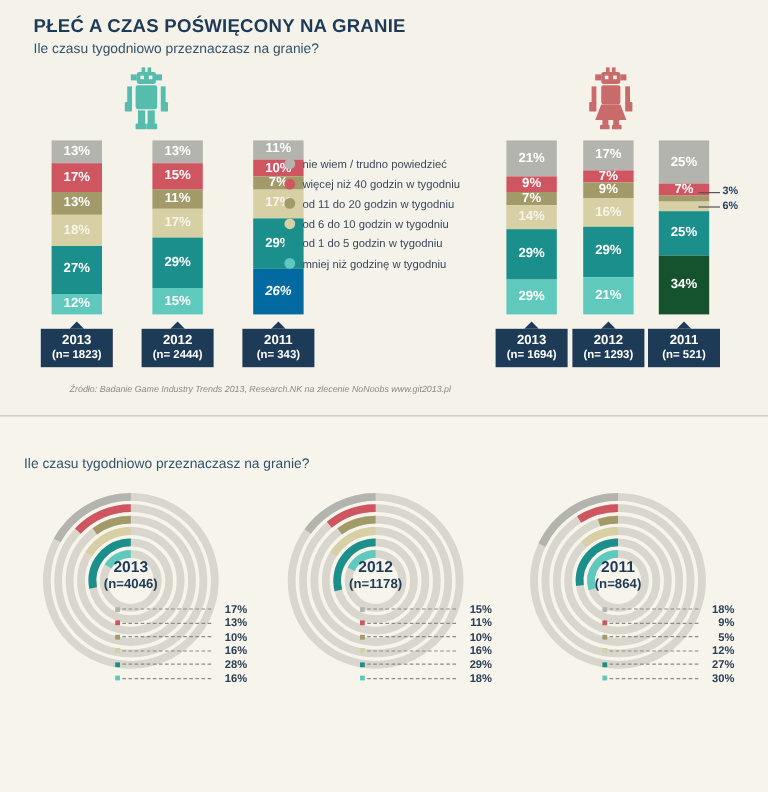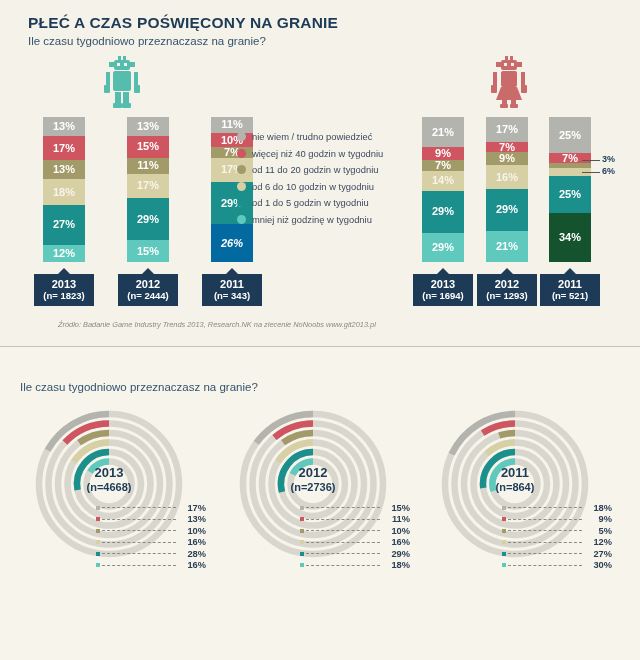--- a/index.html
+++ b/index.html
@@ -270,21 +270,21 @@
           <circle cx="95" cy="78" r="51" fill="none" stroke="#d9d6cd" stroke-width="6.5"></circle>
           <path d="M 95 27 A 51 51 0 0 0 65.02295213308388 36.74013328687768" fill="none" stroke="#a39a69" stroke-width="6.5" stroke-linecap="butt"></path>
           <circle cx="95" cy="78" r="41.5" fill="none" stroke="#d9d6cd" stroke-width="6.5"></circle>
           <path d="M 95 36.5 A 41.5 41.5 0 0 0 59.960391091666374 55.76318800837164" fill="none" stroke="#d6d0a4" stroke-width="6.5" stroke-linecap="butt"></path>
           <circle cx="95" cy="78" r="32" fill="none" stroke="#d9d6cd" stroke-width="6.5"></circle>
           <path d="M 95 46 A 32 32 0 0 0 63.566807976681964 83.9962020667432" fill="none" stroke="#1b8f8b" stroke-width="6.5" stroke-linecap="butt"></path>
           <circle cx="95" cy="78" r="22.5" fill="none" stroke="#d9d6cd" stroke-width="6.5"></circle>
           <path d="M 95 55.5 A 22.5 22.5 0 0 0 76.00262167620465 65.94389711297258" fill="none" stroke="#5fc9bd" stroke-width="6.5" stroke-linecap="butt"></path>
         </svg><div class="radial-center" style="left: 52px; top: 60px; width: 86px;">
           <div class="rc-year">2013</div>
-          <div class="rc-n">(n=4668)</div>
+          <div class="rc-n">(n=4046)</div>
         </div><div class="pct-list" style="left: 82px; top: 96px; width: 110px;">
           <div class="pct-row">
             <span class="pct-sq" style="background: rgb(180, 180, 174);"></span>
             <span class="pct-dash"></span>
             <span class="pct-val">17%</span>
           </div>
           <div class="pct-row">
             <span class="pct-sq" style="background: rgb(207, 85, 96);"></span>
             <span class="pct-dash"></span>
             <span class="pct-val">13%</span>
@@ -318,21 +318,21 @@
           <circle cx="95" cy="78" r="51" fill="none" stroke="#d9d6cd" stroke-width="6.5"></circle>
           <path d="M 95 27 A 51 51 0 0 0 65.02295213308388 36.74013328687768" fill="none" stroke="#a39a69" stroke-width="6.5" stroke-linecap="butt"></path>
           <circle cx="95" cy="78" r="41.5" fill="none" stroke="#d9d6cd" stroke-width="6.5"></circle>
           <path d="M 95 36.5 A 41.5 41.5 0 0 0 59.960391091666374 55.76318800837164" fill="none" stroke="#d6d0a4" stroke-width="6.5" stroke-linecap="butt"></path>
           <circle cx="95" cy="78" r="32" fill="none" stroke="#d9d6cd" stroke-width="6.5"></circle>
           <path d="M 95 46 A 32 32 0 0 0 64.0053388438838 85.95807638927533" fill="none" stroke="#1b8f8b" stroke-width="6.5" stroke-linecap="butt"></path>
           <circle cx="95" cy="78" r="22.5" fill="none" stroke="#d9d6cd" stroke-width="6.5"></circle>
           <path d="M 95 55.5 A 22.5 22.5 0 0 0 74.64139131951455 68.41996593978587" fill="none" stroke="#5fc9bd" stroke-width="6.5" stroke-linecap="butt"></path>
         </svg><div class="radial-center" style="left: 52px; top: 60px; width: 86px;">
           <div class="rc-year">2012</div>
-          <div class="rc-n">(n=2736)</div>
+          <div class="rc-n">(n=1178)</div>
         </div><div class="pct-list" style="left: 82px; top: 96px; width: 110px;">
           <div class="pct-row">
             <span class="pct-sq" style="background: rgb(180, 180, 174);"></span>
             <span class="pct-dash"></span>
             <span class="pct-val">15%</span>
           </div>
           <div class="pct-row">
             <span class="pct-sq" style="background: rgb(207, 85, 96);"></span>
             <span class="pct-dash"></span>
             <span class="pct-val">11%</span>

